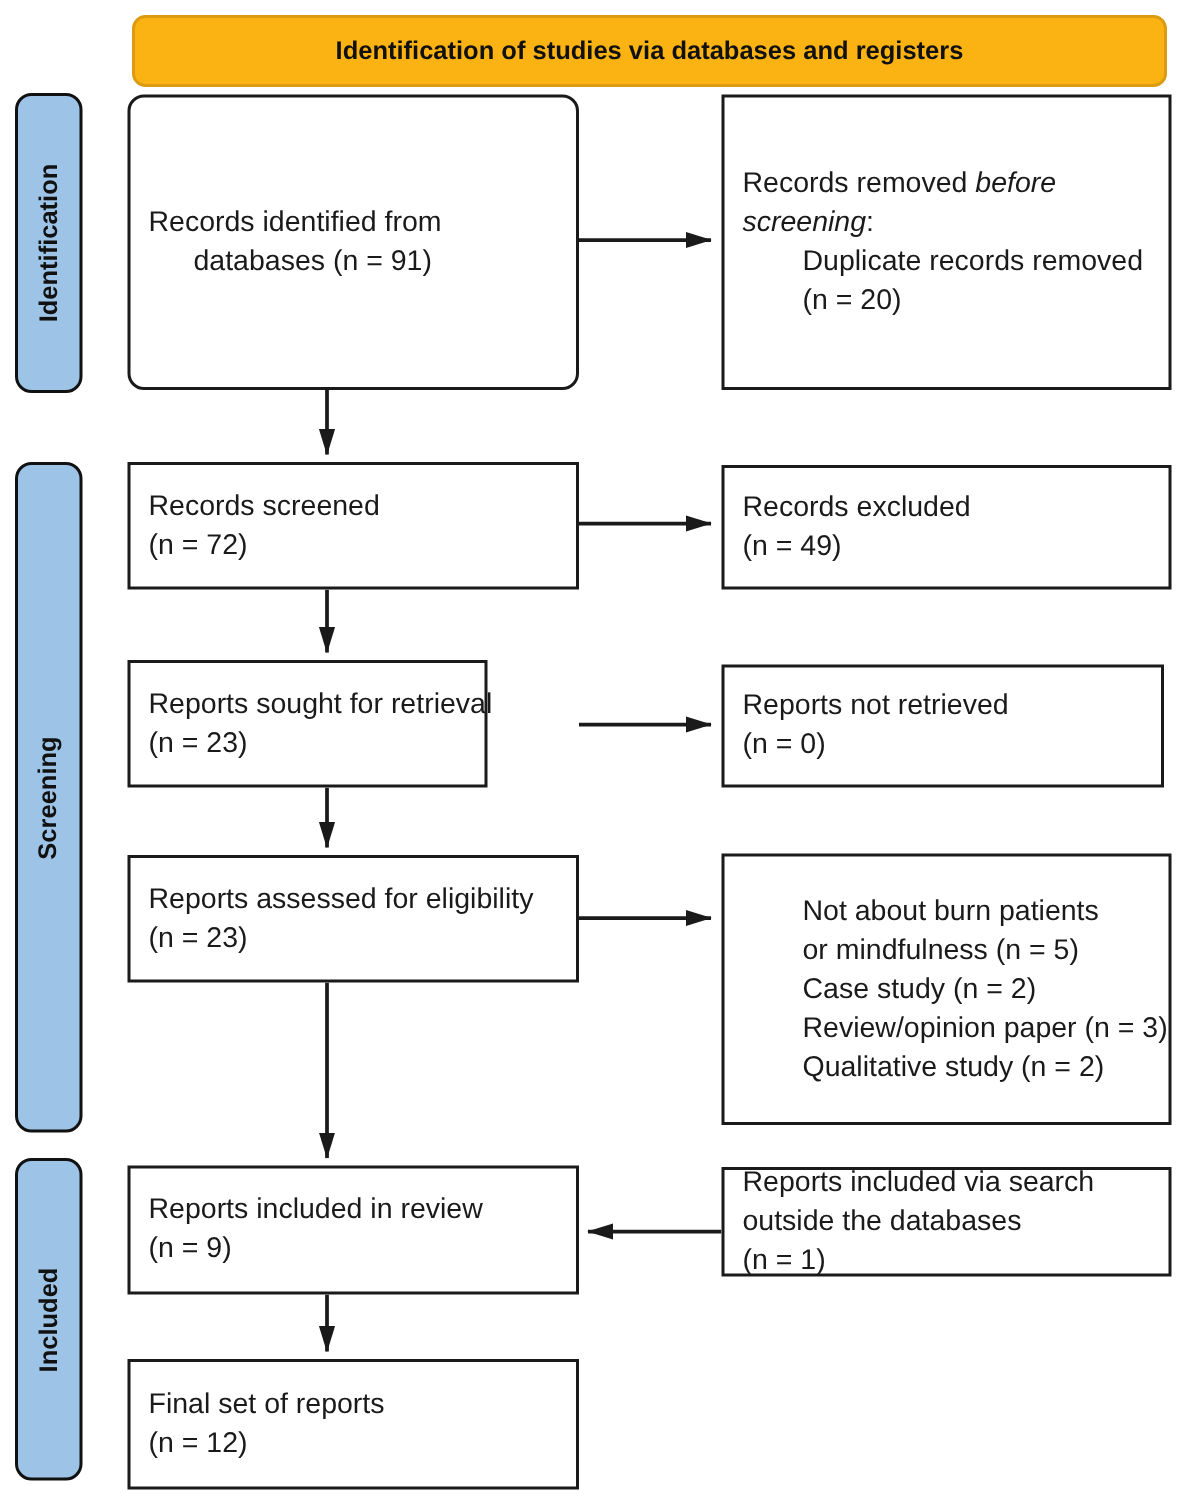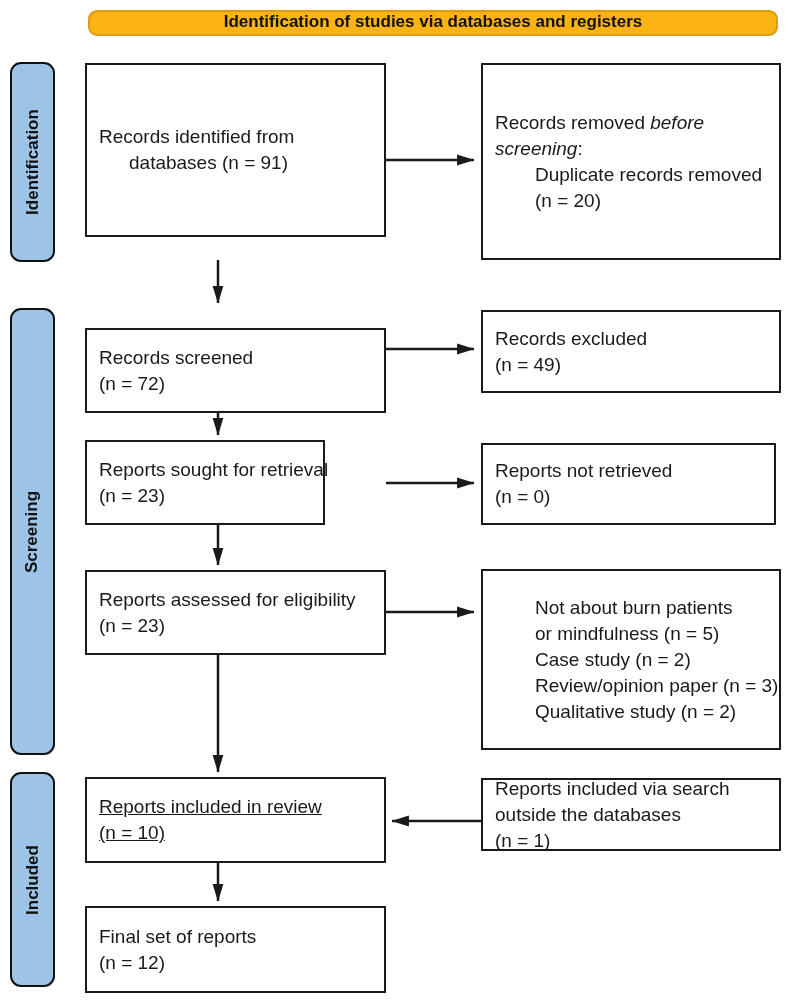--- a/index.html
+++ b/index.html
@@ -13,27 +13,27 @@
     width: 793px;
     height: 1004px;
     background: #ffffff;
     overflow: hidden;
     color: #1a1a1a;
   }
   
   .banner {
     position: absolute;
     left: 88px; top: 10px;
-    width: 690px; height: 26px;
+    width: 690px; height: 48px;
     box-sizing: border-box;
     background: #FAB312;
     border: 2px solid #DC9B10;
     border-radius: 9px;
     display: flex;
-    align-items: flex-start;
+    align-items: center;
     justify-content: center;
     font-size: 17px;
     font-weight: bold;
     color: #111;
   }
   
   .side {
     position: absolute;
     left: 10px;
     width: 45px;
@@ -69,29 +69,29 @@
     padding-right: 2px;
     font-size: 19px;
     line-height: 26px;
     color: #1a1a1a;
   }
   .bline { white-space: nowrap; }
   .bline.wrap { white-space: normal; max-width: 214px; }
   .ind30 { padding-left: 30px; }
   .ind40 { padding-left: 40px; }
   .it { font-style: italic; }
-  .b-identified { left: 85px;  top: 63px;  width: 301px; height: 174px; }
+  .b-identified { left: 85px;  top: 63px;  width: 301px; height: 197px; border-radius: 11px; }
   .b-removed    { left: 481px; top: 63px;  width: 300px; height: 197px; }
-  .b-screened   { left: 85px;  top: 308px; width: 301px; height: 85px; margin-top: 20px;  }
+  .b-screened   { left: 85px;  top: 308px; width: 301px; height: 85px;  }
   .b-excluded   { left: 481px; top: 310px; width: 300px; height: 83px;  }
   .b-sought     { left: 85px;  top: 440px; width: 240px; height: 85px;  }
   .b-notret     { left: 481px; top: 443px; width: 295px; height: 82px;  }
   .b-assessed   { left: 85px;  top: 570px; width: 301px; height: 85px;  }
   .b-repexcl    { left: 481px; top: 569px; width: 300px; height: 181px; }
-  .b-increv     { left: 85px;  top: 777px; width: 301px; height: 86px; text-decoration: underline;  }
+  .b-increv     { left: 85px;  top: 777px; width: 301px; height: 86px;  }
   .b-incout     { left: 481px; top: 778px; width: 300px; height: 73px;  }
   .b-final      { left: 85px;  top: 906px; width: 301px; height: 87px;  }
   
   .arrows {
     position: absolute;
     left: 0; top: 0;
     pointer-events: none;
   }
 </style>
 </head>
@@ -183,21 +183,21 @@
       <div class="bline ind40 wrap">Not about burn patients or mindfulness (n = 5)</div>
       <div class="bline ind40">Case study (n = 2)</div>
       <div class="bline ind40">Review/opinion paper (n = 3)</div>
       <div class="bline ind40">Qualitative study (n = 2)</div>
     </div>
   </div>
 
   <div class="box b-increv">
     <div class="btxt">
       <div class="bline">Reports included in review</div>
-      <div class="bline">(n = 10)</div>
+      <div class="bline">(n = 9)</div>
     </div>
   </div>
   <div class="box b-incout">
     <div class="btxt">
       <div class="bline">Reports included via search</div>
       <div class="bline">outside the databases</div>
       <div class="bline">(n = 1)</div>
     </div>
   </div>
 

